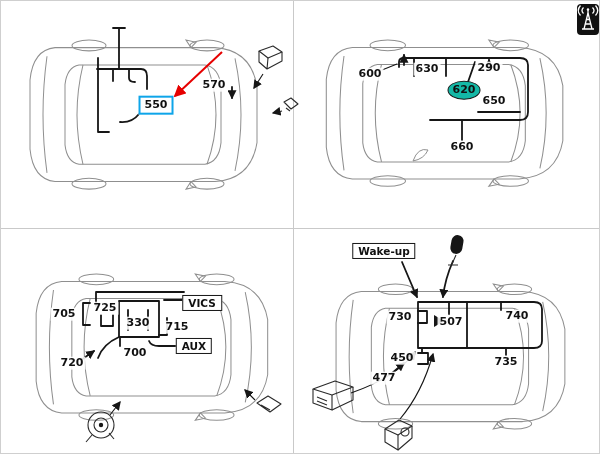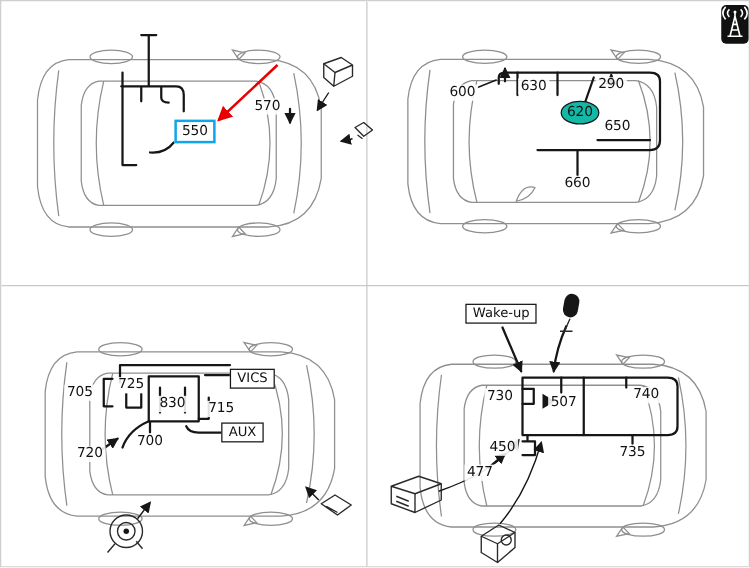--- a/index.html
+++ b/index.html
@@ -10,21 +10,21 @@
   }
   .stage svg{position:absolute;left:0;top:0;}
   .car{stroke:#8f8f8f;stroke-width:1;fill:none;}
   .wire{stroke:#161616;stroke-width:1.8;fill:none;stroke-linecap:round;stroke-linejoin:round;}
   .wire-thin{stroke:#161616;stroke-width:1.1;fill:none;}
   .part{stroke:#2a2a2a;stroke-width:1.1;fill:none;stroke-linejoin:round;}
   .redline{stroke:#e60000;stroke-width:2;fill:none;}
   .callout{
     position:absolute;transform:translate(-50%,-50%);
     font-size:11px;line-height:1.15;color:#111;white-space:nowrap;
-    background:rgba(255,255,255,0.88);padding:0 2px;z-index:3;
+    background:rgba(255,255,255,0.88);padding:0 2px;z-index:3;font-weight:bold;
   }
   .boxed-red{border:2px solid #0ea5e9;padding:1px 4px;background:#fff;}
   .circled{border:1.2px solid #161616;border-radius:50%;padding:2px 4px;background:#14b8a6;}
   .boxed-black{border:1.3px solid #161616;padding:1px 5px;background:#fff;font-size:10.5px;}
 </style>
 </head>
 <body>
 
 <div class="stage">
 
@@ -171,28 +171,28 @@
 
   <span class="callout" style="left:369px;top:73px">600</span>
   <span class="callout" style="left:426px;top:68px">630</span>
   <span class="callout" style="left:488px;top:67px">290</span>
   <span class="callout circled" style="left:463px;top:89px">620</span>
   <span class="callout" style="left:493px;top:100px">650</span>
   <span class="callout" style="left:461px;top:146px">660</span>
 
   <span class="callout" style="left:63px;top:313px">705</span>
   <span class="callout" style="left:104px;top:307px">725</span>
-  <span class="callout" style="left:137px;top:322px">830</span>
+  <span class="callout" style="left:137px;top:322px">330</span>
   <span class="callout" style="left:176px;top:326px">715</span>
   <span class="callout boxed-black" style="left:201px;top:302px">VICS</span>
   <span class="callout boxed-black" style="left:193px;top:345px">AUX</span>
-  <span class="callout" style="left:119px;top:352px">700</span>
+  <span class="callout" style="left:134px;top:352px">700</span>
   <span class="callout" style="left:71px;top:362px">720</span>
 
-  <span class="callout boxed-black" style="left:400px;top:250px">Wake-up</span>
+  <span class="callout boxed-black" style="left:383px;top:250px">Wake-up</span>
   <span class="callout" style="left:399px;top:316px">730</span>
   <span class="callout" style="left:450px;top:321px">507</span>
   <span class="callout" style="left:516px;top:315px">740</span>
   <span class="callout" style="left:401px;top:357px">450</span>
   <span class="callout" style="left:505px;top:361px">735</span>
   <span class="callout" style="left:383px;top:377px">477</span>
 
 </div>
 
 </body></html>

